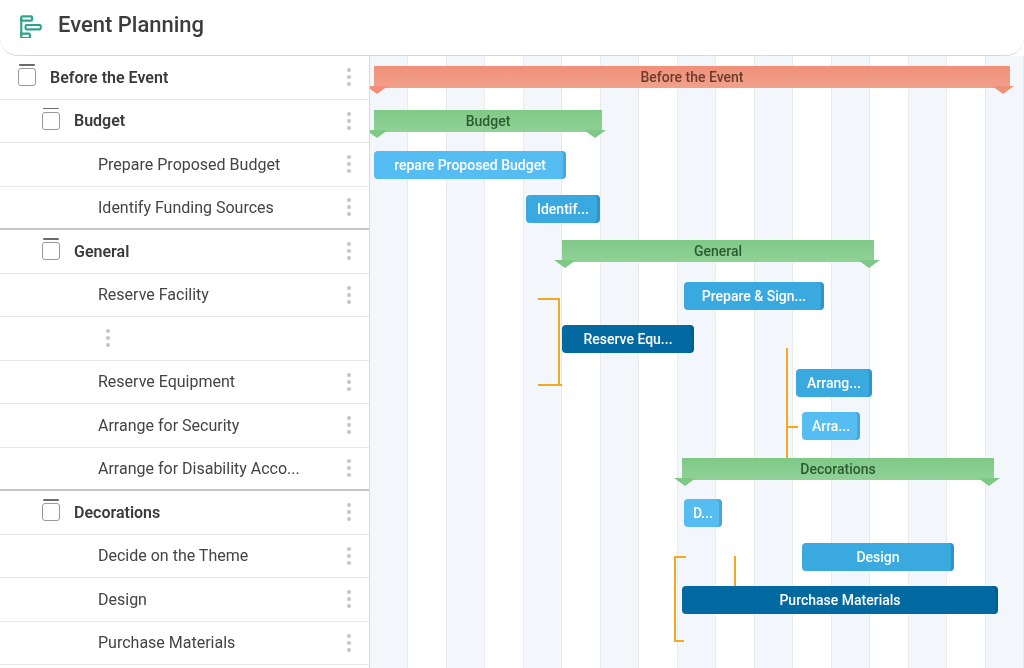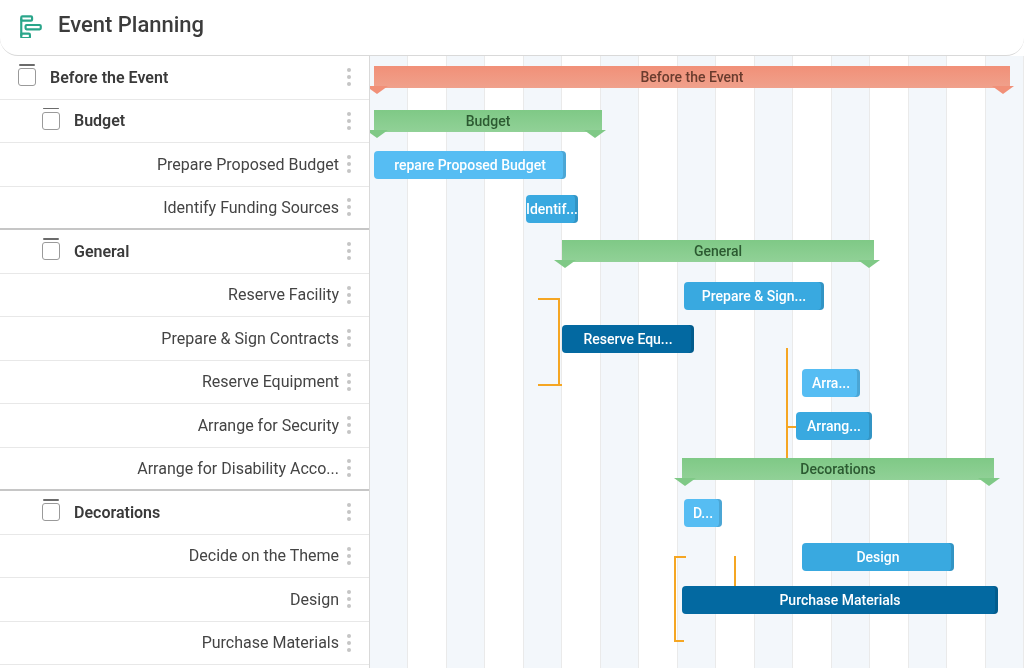--- a/index.html
+++ b/index.html
@@ -72,21 +72,21 @@
       flex: 1;
       white-space: nowrap;
       overflow: hidden;
       text-overflow: ellipsis;
       font-size: 16px;
     }
     .row-label.bold { font-weight: 600; color: #3a3a3a; }
     .row-label.leaf { font-weight: 400; color: #444; }
     .indent-0 { padding-left: 0; }
     .indent-1 .collapse-btn { margin-left: 42px; }
-    .indent-1 .row-label.leaf, .indent-2 .row-label.leaf { margin-left: 16px; text-align: right; }
+    .indent-1 .row-label.leaf, .indent-2 .row-label.leaf { margin-left: 0; }
     .indent-2 { padding-left: 98px; }
     .more-btn {
       color: #c5c5c5;
       display: flex;
       flex-direction: column;
       gap: 3px;
       padding: 6px 8px;
       cursor: pointer;
     }
     .more-btn span {
@@ -248,21 +248,20 @@
     <div class="tree-row indent-2">
       <div class="row-label leaf">Reserve Facility</div>
       <div class="more-btn">
           <span></span>
           <span></span>
           <span></span>
         </div>
     </div>
 
     <div class="tree-row indent-2">
-      <div class="row-label leaf">Prepare &amp; Sign Contracts</div>
       <div class="more-btn">
           <span></span>
           <span></span>
           <span></span>
         </div>
     </div>
 
     <div class="tree-row indent-2">
       <div class="row-label leaf">Reserve Equipment</div>
       <div class="more-btn">
@@ -380,44 +379,44 @@
         <div class="bar bar-summary green" style="left:4px; width:228px;">Budget</div>
         <div class="chevron-end" style="left:-4px; top:30px; border-top:8px solid #7fc986;"></div>
         <div class="chevron-end" style="left:214px; top:30px; border-top:8px solid #7fc986;"></div>
       </div>
 
       <div class="gantt-row">
         <div class="bar bar-task light" style="left:4px; width:192px;">repare Proposed Budget</div>
       </div>
 
       <div class="gantt-row">
-        <div class="bar bar-task" style="left:156px; width:52px;">Identif...</div>
+        <div class="bar bar-task" style="left:156px; width:74px;">Identif...</div>
       </div>
 
       <div class="gantt-row">
         <div class="bar bar-summary green" style="left:192px; width:312px;">General</div>
         <div class="chevron-end" style="left:184px; top:30px; border-top:8px solid #7fc986;"></div>
         <div class="chevron-end" style="left:488px; top:30px; border-top:8px solid #7fc986;"></div>
       </div>
 
 
       <div class="gantt-row">
         <div class="bar bar-task" style="left:314px; width:140px;">Prepare &amp; Sign...</div>
       </div>
 
       <div class="gantt-row">
         <div class="bar bar-task dark" style="left:192px; width:132px;">Reserve Equ...</div>
       </div>
 
       <div class="gantt-row">
+        <div class="bar bar-task" style="left:426px; width:76px;">Arrang...</div>
+      </div>
+
+      <div class="gantt-row">
         <div class="bar bar-task light" style="left:432px; width:58px;">Arra...</div>
-      </div>
-
-      <div class="gantt-row">
-        <div class="bar bar-task" style="left:426px; width:76px;">Arrang...</div>
       </div>
 
       <div class="gantt-row">
         <div class="bar bar-summary green" style="left:312px; width:312px;">Decorations</div>
         <div class="chevron-end" style="left:304px; top:30px; border-top:8px solid #7fc986;"></div>
         <div class="chevron-end" style="left:608px; top:30px; border-top:8px solid #7fc986;"></div>
       </div>
 
       <div class="gantt-row">
         <div class="bar bar-task light" style="left:314px; width:38px;">D...</div>

